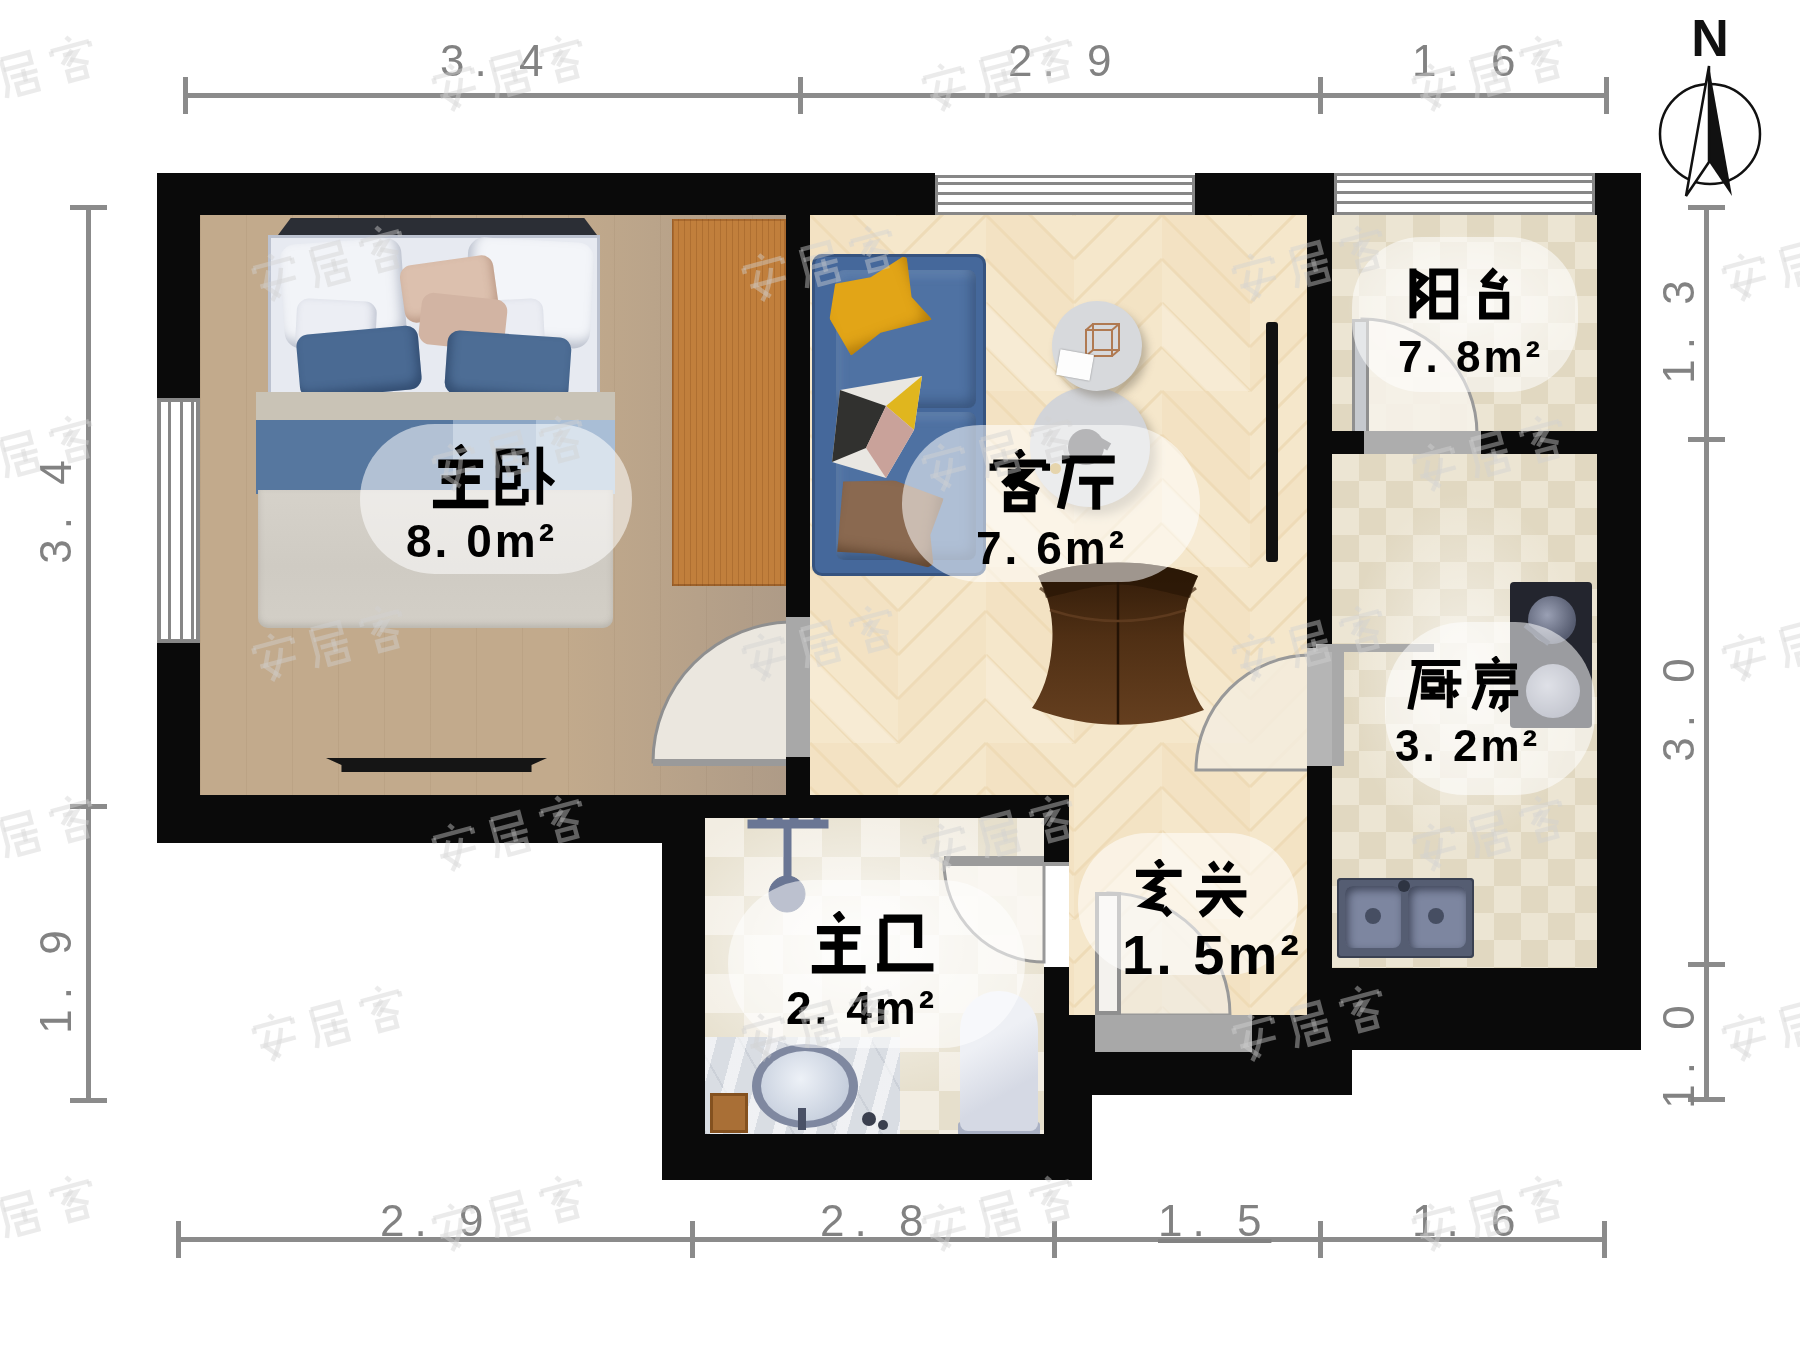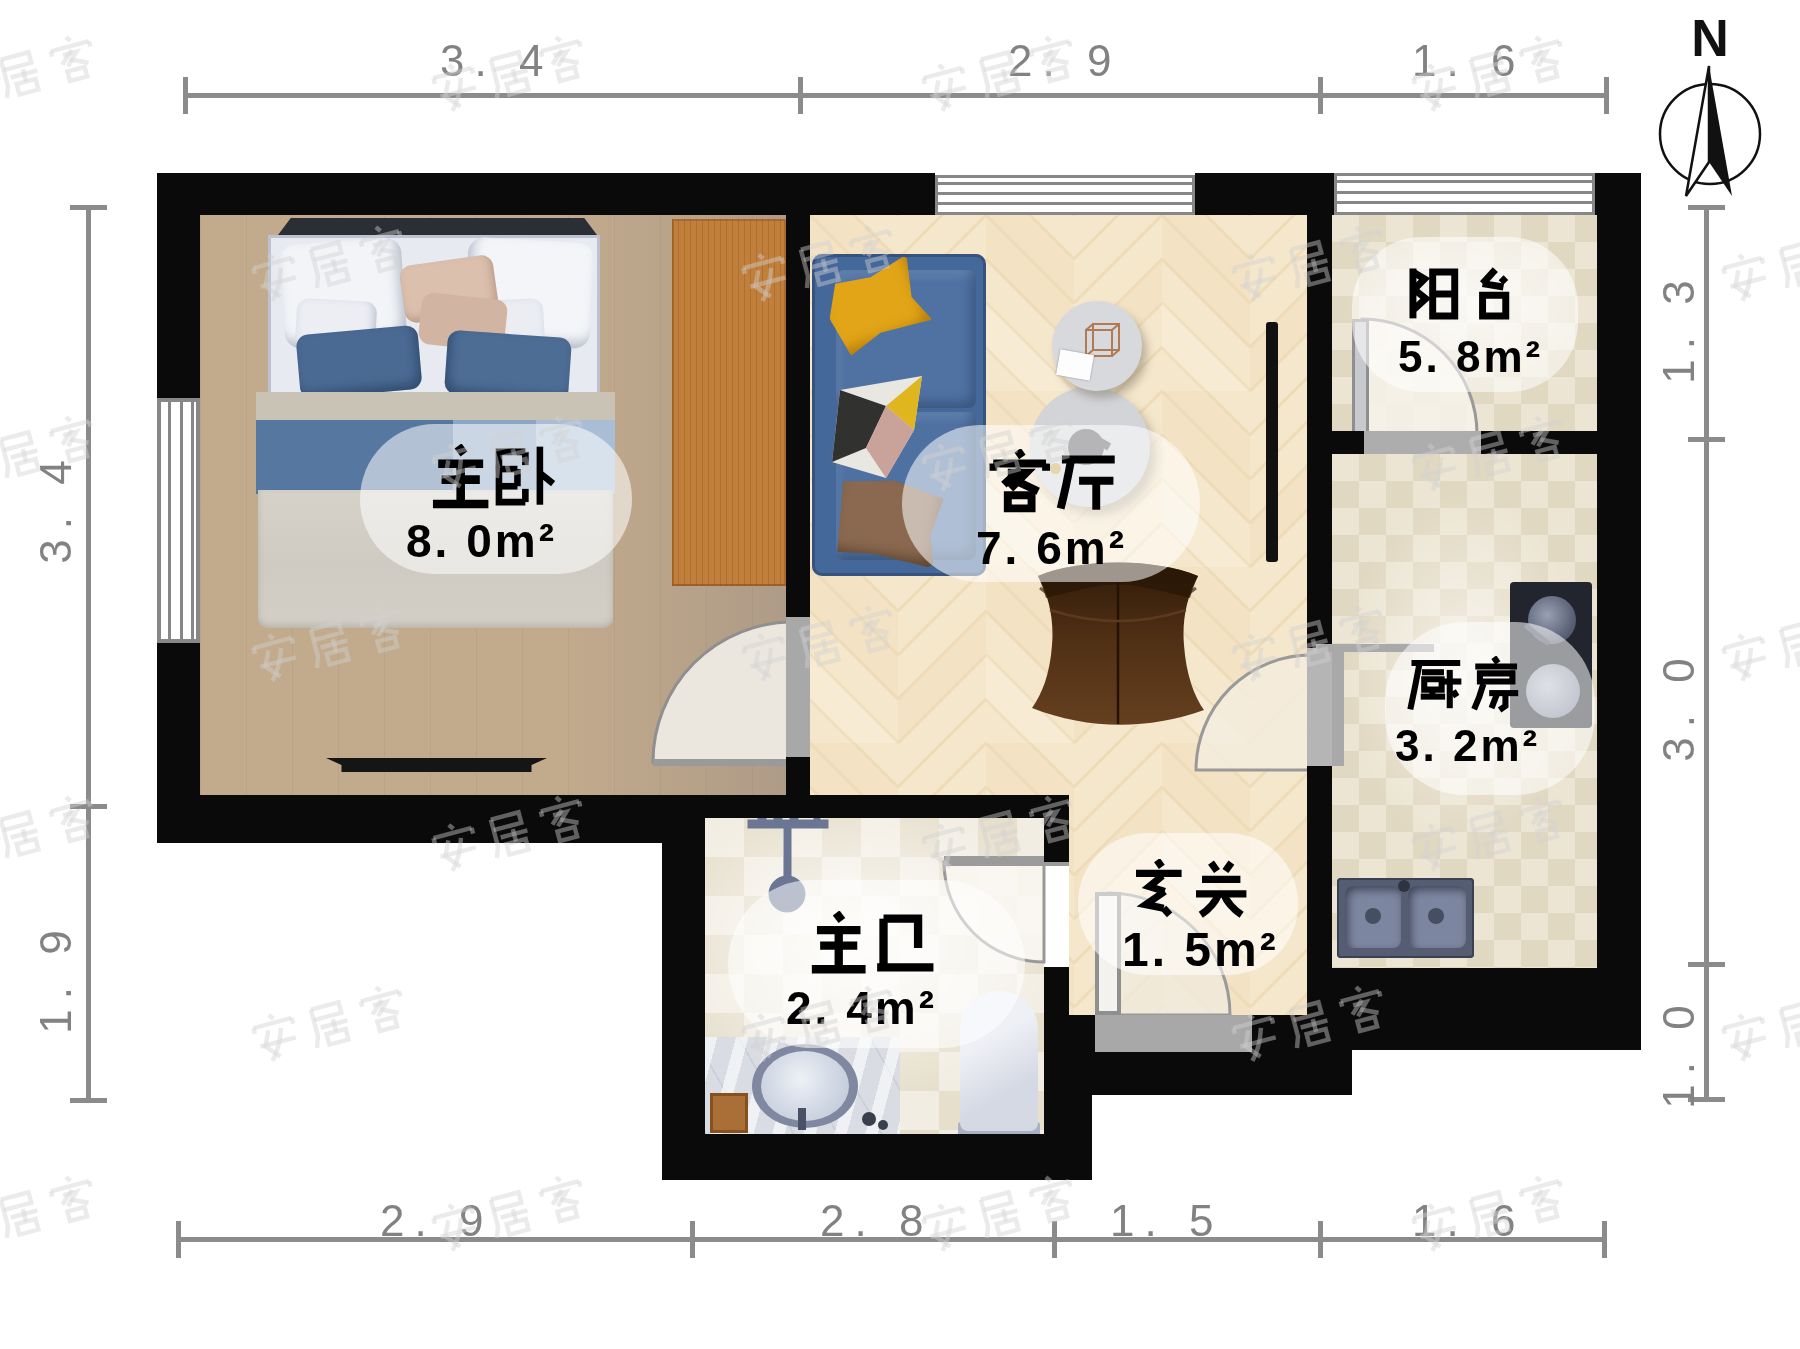--- a/index.html
+++ b/index.html
@@ -383,61 +383,61 @@
   <use href="#g-ke"></use>
       <use href="#g-ting" transform="translate(104,0)"></use>
 </svg>
 <div class="sqm" style="left:976px;top:521px;font-size:46px;">7. 6m²</div>
 
 <div class="blob" style="left:1352px;top:237px;width:226px;height:155px;border-radius:70px;"></div>
 <svg class="abs" style="left:1404px;top:265px;color:#000;stroke-width:12px;" width="120" height="58" viewBox="0 0 204 100">
   <use href="#g-yang"></use>
       <use href="#g-tai" transform="translate(104,0)"></use>
 </svg>
-<div class="sqm" style="left:1398px;top:332px;font-size:44px;">5. 8m²</div>
+<div class="sqm" style="left:1398px;top:332px;font-size:44px;">7. 8m²</div>
 
 <div class="blob" style="left:1385px;top:622px;width:210px;height:173px;border-radius:80px;"></div>
 <svg class="abs" style="left:1406px;top:656px;color:#000;stroke-width:10.5px;" width="120" height="58" viewBox="0 0 204 100">
   <use href="#g-chu"></use>
       <use href="#g-fang" transform="translate(104,0)"></use>
 </svg>
 <div class="sqm" style="left:1395px;top:721px;font-size:44px;">3. 2m²</div>
 
 <div class="blob" style="left:728px;top:880px;width:297px;height:168px;"></div>
 <svg class="abs" style="left:806px;top:911px;color:#000;stroke-width:13px;" width="132" height="64" viewBox="0 0 204 100">
   <use href="#g-zhu"></use>
       <use href="#g-wei" transform="translate(104,0)"></use>
 </svg>
 <div class="sqm" style="left:786px;top:981px;font-size:46px;">2. 4m²</div>
 
 <div class="blob" style="left:1078px;top:833px;width:220px;height:142px;border-radius:70px;"></div>
 <svg class="abs" style="left:1128px;top:859px;color:#000;stroke-width:12px;" width="124" height="60" viewBox="0 0 204 100">
   <use href="#g-xuan"></use>
       <use href="#g-guan" transform="translate(104,0)"></use>
 </svg>
-<div class="sqm" style="left:1122px;top:922px;font-size:48px;">1. 5m²</div>
+<div class="sqm" style="left:1122px;top:922px;font-size:56px;">1. 5m²</div>
 
 <div class="dim" style="left:185px;top:93px;width:1422px;height:5px;"></div>
 <div class="dim" style="left:183px;top:77px;width:5px;height:37px;"></div>
 <div class="dim" style="left:798px;top:77px;width:5px;height:37px;"></div>
 <div class="dim" style="left:1318px;top:77px;width:5px;height:37px;"></div>
 <div class="dim" style="left:1604px;top:77px;width:5px;height:37px;"></div>
 <div class="dimtxt" style="left:440px;top:36px;">3. 4</div>
 <div class="dimtxt" style="left:1008px;top:36px;">2. 9</div>
 <div class="dimtxt" style="left:1412px;top:36px;">1. 6</div>
 
 <div class="dim" style="left:178px;top:1237px;width:1426px;height:5px;"></div>
 <div class="dim" style="left:176px;top:1221px;width:5px;height:37px;"></div>
 <div class="dim" style="left:690px;top:1221px;width:5px;height:37px;"></div>
 <div class="dim" style="left:1052px;top:1221px;width:5px;height:37px;"></div>
 <div class="dim" style="left:1318px;top:1221px;width:5px;height:37px;"></div>
 <div class="dim" style="left:1602px;top:1221px;width:5px;height:37px;"></div>
 <div class="dimtxt" style="left:380px;top:1196px;">2. 9</div>
 <div class="dimtxt" style="left:820px;top:1196px;">2. 8</div>
-<div class="dimtxt" style="left:1110px;top:1196px;">1. 5</div>
+<div class="dimtxt" style="left:1158px;top:1196px;text-decoration:underline;">1. 5</div>
 <div class="dimtxt" style="left:1412px;top:1196px;">1. 6</div>
 
 <div class="dim" style="left:86px;top:207px;width:5px;height:893px;"></div>
 <div class="dim" style="left:70px;top:205px;width:37px;height:5px;"></div>
 <div class="dim" style="left:70px;top:804px;width:37px;height:5px;"></div>
 <div class="dim" style="left:70px;top:1098px;width:37px;height:5px;"></div>
 <div class="dimtxt vtxt" style="left:-1px;top:482px;">3. 4</div>
 <div class="dimtxt vtxt" style="left:-1px;top:952px;">1. 9</div>
 
 <div class="dim" style="left:1704px;top:207px;width:5px;height:893px;"></div>

